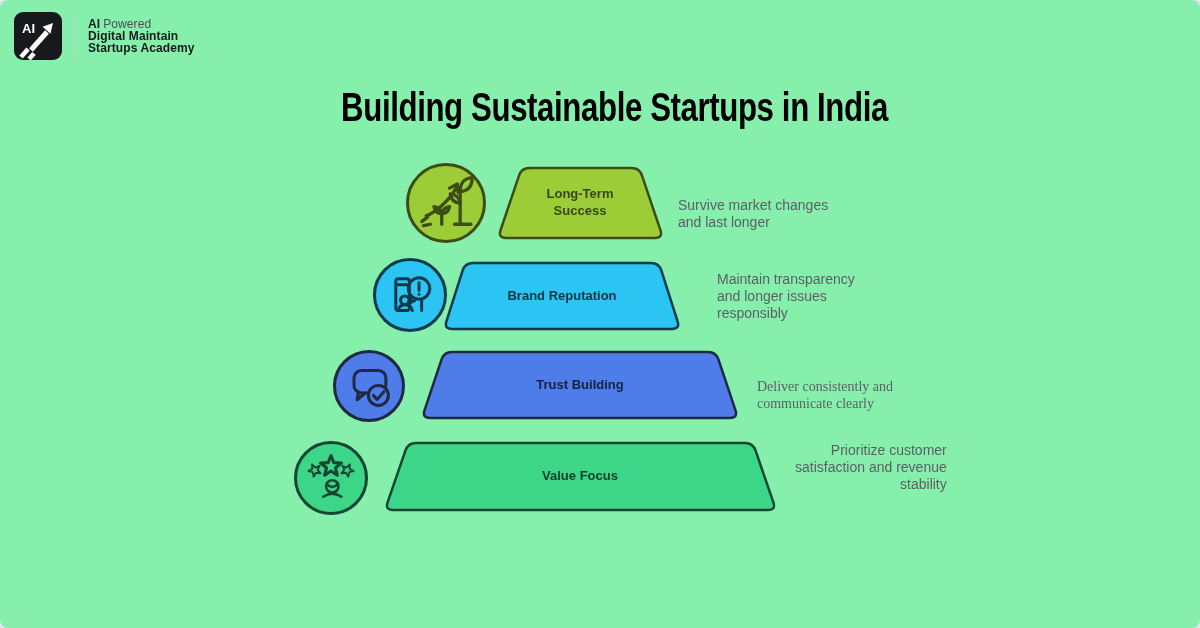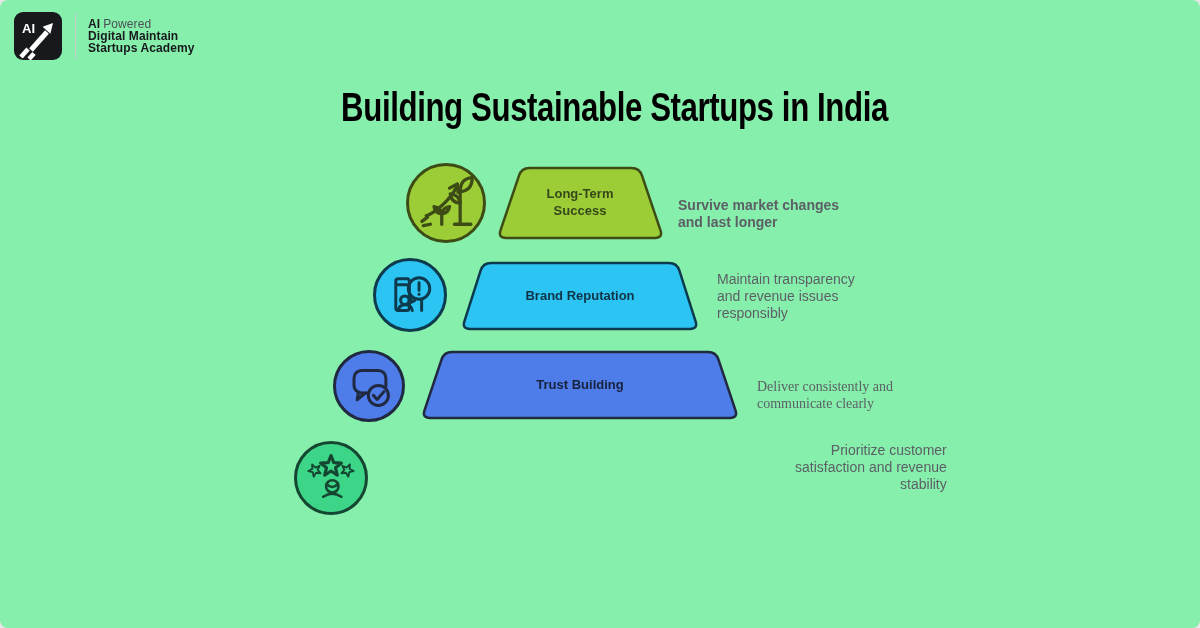--- a/index.html
+++ b/index.html
@@ -53,31 +53,37 @@
     <span class="title-text">Building Sustainable Startups in India</span>
   </div>
 
   <div class="level" style="left: 494.5px; top: 165px; width: 171px; height: 76px;">
     <svg class="trap" width="171" height="76" viewBox="0 0 171 76">
         <path d="M24.0 10.6 Q26.5 3 34.5 3.0 L136.5 3.0 Q144.5 3 147.0 10.6 L165.5 65.4 Q168 73 160.0 73.0 L11.0 73.0 Q3 73 5.5 65.4 Z" fill="#9ccd37" stroke="#3c4c14" stroke-width="2.5"></path>
       </svg>
     <div class="level-label" style="color: rgb(55, 71, 28);">Long-Term
 Success</div>
   </div>
-  <div class="level" style="left: 459px; top: 260px; width: 242px; height: 72px;">
+  <div class="level" style="left: 441px; top: 260px; width: 242px; height: 72px;">
     <svg class="trap" width="242" height="72" viewBox="0 0 242 72">
         <path d="M21.6 10.6 Q24 3 32.0 3.0 L210.0 3.0 Q218 3 220.4 10.6 L236.6 61.4 Q239 69 231.0 69.0 L11.0 69.0 Q3 69 5.4 61.4 Z" fill="#2bc4f3" stroke="#0e3a4d" stroke-width="2.5"></path>
       </svg>
     <div class="level-label" style="color: rgb(15, 51, 70);">Brand Reputation</div>
   </div>
   <div class="level" style="left: 419px; top: 349px; width: 322px; height: 72px;">
     <svg class="trap" width="322" height="72" viewBox="0 0 322 72">
         <path d="M22.5 10.6 Q25 3 33.0 3.0 L289.0 3.0 Q297 3 299.5 10.6 L316.5 61.4 Q319 69 311.0 69.0 L11.0 69.0 Q3 69 5.5 61.4 Z" fill="#4e7ce9" stroke="#20293f" stroke-width="2.5"></path>
       </svg>
     <div class="level-label" style="color: rgb(24, 34, 60);">Trust Building</div>
+  </div>
+  <div class="level" style="left: 381.5px; top: 440px; width: 397px; height: 73px;">
+    <svg class="trap" width="397" height="73" viewBox="0 0 397 73">
+        <path d="M23.4 10.6 Q26 3 34.0 3.0 L363.0 3.0 Q371 3 373.6 10.6 L391.4 62.4 Q394 70 386.0 70.0 L11.0 70.0 Q3 70 5.6 62.4 Z" fill="#3dd588" stroke="#154631" stroke-width="2.5"></path>
+      </svg>
+    <div class="level-label" style="color: rgb(14, 61, 41);">Value Focus</div>
   </div>
 
   <div class="icon-badge" style="left: 406px; top: 163px; width: 80px; height: 80px; background: rgb(156, 205, 55); border-color: rgb(60, 76, 20);">
     <svg viewBox="0 0 48 48" stroke-width="2.3" style="stroke: rgb(60, 76, 20);">
       <path d="M34 39 V16"></path>
       <path d="M34 16 C34 9.5 37 6.5 42.5 6 C42.5 12 39.5 15.5 34 16 Z"></path>
       <path d="M34 24 C29.5 24 27.5 21.5 27 17.5 C31.5 18 33.5 20.5 34 24 Z"></path>
       <path d="M21 39 V31"></path>
       <path d="M21 31.5 C17.8 31.5 16 29.7 15.5 26.5 C18.7 27 20.5 28.8 21 31.5 Z"></path>
       <path d="M21 31.5 C24.2 31.5 26 29.7 26.5 26.5 C23.3 27 21.5 28.8 21 31.5 Z"></path>
@@ -111,24 +117,24 @@
     <svg viewBox="0 0 48 48" stroke-width="2" style="stroke: rgb(21, 70, 49);">
       <path transform="translate(24,15) scale(1.2)" d="M0 -7 L1.8 -2.4 L6.7 -2.2 L2.9 0.9 L4.1 5.7 L0 3 L-4.1 5.7 L-2.9 0.9 L-6.7 -2.2 L-1.8 -2.4 Z"></path>
       <path transform="translate(11.5,18) scale(0.72) rotate(-25)" d="M0 -7 L1.8 -2.4 L6.7 -2.2 L2.9 0.9 L4.1 5.7 L0 3 L-4.1 5.7 L-2.9 0.9 L-6.7 -2.2 L-1.8 -2.4 Z"></path>
       <path transform="translate(36.5,18) scale(0.72) rotate(25)" d="M0 -7 L1.8 -2.4 L6.7 -2.2 L2.9 0.9 L4.1 5.7 L0 3 L-4.1 5.7 L-2.9 0.9 L-6.7 -2.2 L-1.8 -2.4 Z"></path>
       <circle cx="25" cy="30.5" r="4.8"></circle>
       <path d="M20.6 28.8 Q25 33.5 29.5 28.3"></path>
       <path d="M18 38.5 Q25 33.8 32 38.5"></path>
     </svg>
   </div>
 
-  <div class="desc" style="left: 678px; top: 197px; font-weight: bold;">Survive market changes
+  <div class="desc" style="left: 678px; top: 197px;">Survive market changes
 and last longer</div>
   <div class="desc" style="left: 717px; top: 271px;">Maintain transparency
-and revenue issues
+and longer issues
 responsibly</div>
   <div class="desc" style="left: 757px; top: 379px; font-family: Liberation Serif, serif;">Deliver consistently and
 communicate clearly</div>
   <div class="desc" style="left: 795px; top: 442px; text-align: right;">Prioritize customer
 satisfaction and revenue
 stability</div>
 
 </div>
 
 </body></html>

